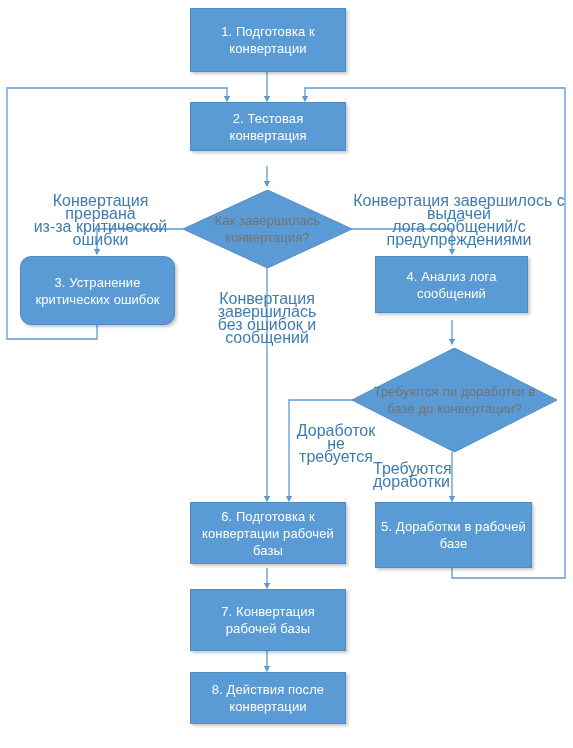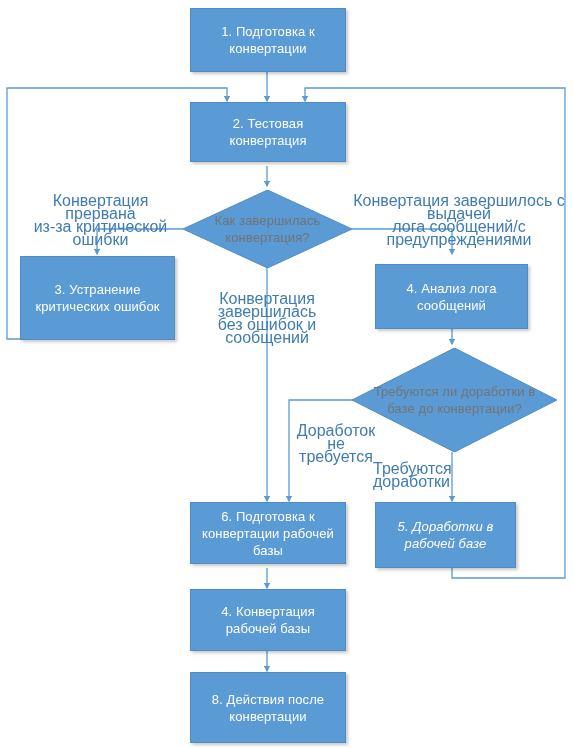--- a/index.html
+++ b/index.html
@@ -111,59 +111,59 @@
       <path d="M 267 568 L 267 588" marker-end="url(#arrow)"></path>
 
       <path d="M 267 651 L 267 671" marker-end="url(#arrow)"></path>
     </g>
   </svg>
 
   <div class="node proc" style="left:190px; top:8px; width:156px; height:64px;">
     <span class="txt">1. Подготовка к конвертации</span>
   </div>
 
-  <div class="node proc" style="left:190px; top:102px; width:156px; height:60px;">
+  <div class="node proc" style="left:190px; top:102px; width:156px; height:49px;">
     <span class="txt">2. Тестовая конвертация</span>
   </div>
 
   <div class="node decision" style="left:183px; top:190px; width:169px; height:78px;">
     <svg class="dshape" viewBox="0 0 169 78" preserveAspectRatio="none">
       <polygon points="84.5,0 169,39 84.5,78 0,39" fill="#5B9BD5" stroke="#508CC0" stroke-width="1"></polygon>
     </svg>
     <span class="txt">Как завершилась конвертация?</span>
   </div>
 
-  <div class="node proc" style="left:20px; top:256px; width:155px; height:84px;">
+  <div class="node proc" style="left:20px; top:256px; width:155px; height:69px;border-radius:11px;">
     <span class="txt">3. Устранение критических ошибок</span>
   </div>
 
-  <div class="node proc" style="left:375px; top:264px; width:153px; height:65px;">
+  <div class="node proc" style="left:375px; top:256px; width:153px; height:57px;">
     <span class="txt">4. Анализ лога сообщений</span>
   </div>
 
   <div class="node decision" style="left:352px; top:348px; width:205px; height:104px;">
     <svg class="dshape" viewBox="0 0 205 104" preserveAspectRatio="none">
       <polygon points="102.5,0 205,52 102.5,104 0,52" fill="#5B9BD5" stroke="#508CC0" stroke-width="1"></polygon>
     </svg>
     <span class="txt">Требуются ли доработки в базе до конвертации?</span>
   </div>
 
-  <div class="node proc" style="left:375px; top:502px; width:141px; height:66px;font-style:italic;">
+  <div class="node proc" style="left:375px; top:502px; width:157px; height:66px;">
     <span class="txt">5. Доработки в рабочей базе</span>
   </div>
 
   <div class="node proc" style="left:190px; top:502px; width:156px; height:62px;">
     <span class="txt">6. Подготовка к конвертации рабочей базы</span>
   </div>
 
   <div class="node proc" style="left:190px; top:589px; width:156px; height:62px;">
-    <span class="txt">4. Конвертация рабочей базы</span>
+    <span class="txt">7. Конвертация рабочей базы</span>
   </div>
 
-  <div class="node proc" style="left:190px; top:672px; width:156px; height:71px;">
+  <div class="node proc" style="left:190px; top:672px; width:156px; height:52px;">
     <span class="txt">8. Действия после конвертации</span>
   </div>
 
   <div class="edgelabel" style="left:18px; top:194px; width:165px;">Конвертация прервана
 из-за критической ошибки</div>
 
   <div class="edgelabel" style="left:184px; top:292px; width:166px;">Конвертация завершилась
 без ошибок и сообщений</div>
 
   <div class="edgelabel" style="left:348px; top:194px; width:222px;">Конвертация завершилось с выдачей

